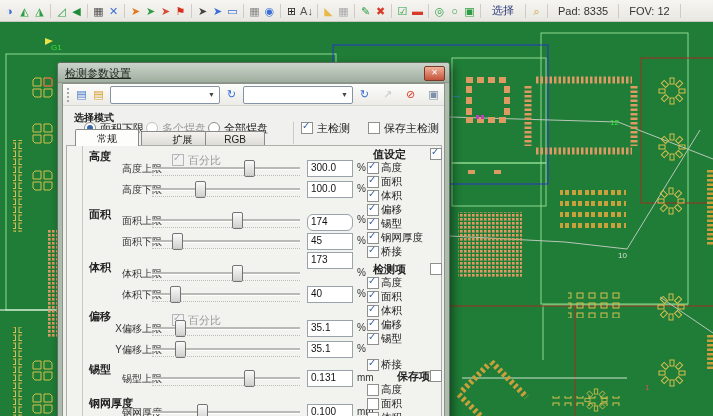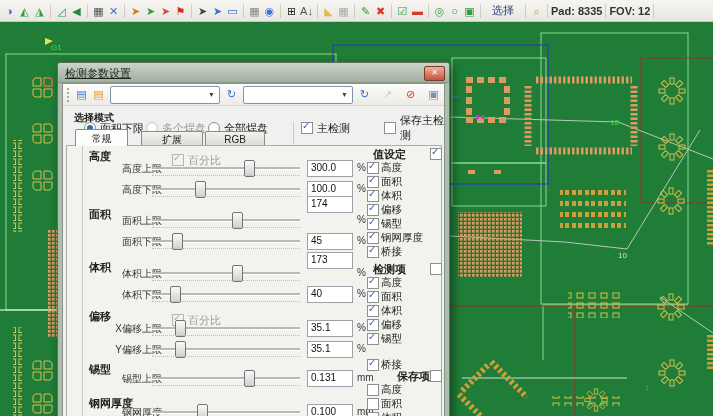--- a/index.html
+++ b/index.html
@@ -6,21 +6,21 @@
   body{width:713px;height:416px;overflow:hidden;position:relative;background:#1f7d37;
        font-family:"Liberation Sans","DejaVu Sans",sans-serif;}
   
   #topbar{position:absolute;left:0;top:0;width:713px;height:22px;
           background:linear-gradient(#f6f5f2,#e9e7e1);border-bottom:1px solid #c8c6c0;
           display:flex;align-items:center;padding-left:2px;box-sizing:border-box;white-space:nowrap;}
   .tb-icon{display:inline-block;width:15px;height:18px;line-height:18px;text-align:center;
            font-size:11px;cursor:default;flex:0 0 auto;}
   .tb-sep{display:inline-block;width:1px;height:14px;background:#cfccc5;margin:0 3px;flex:0 0 auto;}
   .tb-label{font-size:11px;color:#283878;margin:0 8px;flex:0 0 auto;}
-  .tb-status{font-size:11px;color:#333;margin:0 0;flex:0 0 auto;font-weight:bold;}
+  .tb-status{font-size:11px;color:#333;margin:0 7px;flex:0 0 auto;}
   
   #pcb{position:absolute;left:0;top:22px;width:713px;height:394px;}
   
   #dialog{position:absolute;left:57px;top:62px;width:391px;height:480px;
           background:#aebcae;border:1px solid #5f6f5f;border-radius:3px 3px 0 0;
           box-shadow:3px 4px 10px rgba(0,0,0,.45);}
   #titlebar{position:absolute;left:0;top:0;right:0;height:19px;
             background:linear-gradient(#cbd4cb,#9fae9f);border-radius:2px 2px 0 0;
             border-bottom:1px solid #8a968a;}
   #dlg-title{position:absolute;left:7px;top:3px;font-size:11px;color:#1c241c;text-decoration:underline;}
@@ -290,29 +290,29 @@
           <span class="gray-label">多个焊盘</span>
         </span>
         <span class="radio-wrap" style="left: 145px; top: 38px;">
           <span class="radio"></span>
           <span class="small-label">全部焊盘</span>
         </span>
         <span class="check-wrap" style="left: 238px; top: 38px;">
           <span class="cb checked"></span>
           <span class="small-label">主检测</span>
         </span>
-        <span class="check-wrap" style="left: 305px; top: 38px; margin-left: 16px;">
+        <span class="check-wrap" style="left: 305px; top: 38px;">
           <span class="cb"></span>
           <span class="small-label">保存主检测</span>
         </span>
       </div>
     <div id="mode-divider" style="left:230px;top:38px;height:22px;"></div>
     <div id="tabstrip">
-        <div class="tab active" style="left: 12px; width: 53px; top: 45px; height: 17px; line-height: 17px;">常规</div>
-        <div class="tab" style="left: 78px; width: 62px; top: 47px; height: 15px; line-height: 15px; font-family: Liberation Serif, serif;">扩展</div>
+        <div class="tab active" style="left: 12px; width: 64px; top: 45px; height: 17px; line-height: 17px;">常规</div>
+        <div class="tab" style="left: 78px; width: 83px; top: 47px; height: 15px; line-height: 15px; font-family: Liberation Serif, serif;">扩展</div>
         <div class="tab" style="left: 142px; width: 60px; top: 47px; height: 15px; line-height: 15px;">RGB</div>
       </div>
     <div id="panel">
       <div id="panel-groupline"></div>
     <div class="sec-title" style="top: 3px;">高度</div>
         <span class="pct-wrap" style="top: 8px;">
           <span class="cb dis checked"></span>
           <span class="gray-label">百分比</span>
         </span>
         <div class="row-label" style="top: 16px;">高度上限</div>
@@ -325,21 +325,21 @@
         <div class="track" style="top: 42px;"></div>
         <div class="thumb" style="top: 35px; left: 128.36px;"></div>
         <div class="ticks" style="top: 50px;"></div>
         <div class="valbox" style="top: 35px;">100.0</div>
         <div class="unit" style="top: 37px;">%</div>
         <div class="sec-title" style="top: 61px;">面积</div>
         <div class="row-label" style="top: 68px;">面积上限</div>
         <div class="track" style="top: 73px;"></div>
         <div class="thumb" style="top: 66px; left: 165.36px;"></div>
         <div class="ticks" style="top: 81px;"></div>
-        <div class="valbox" style="top: 50px;">174</div>
+        <div class="valbox" style="top: 68px; border-radius: 6px;">174</div>
         <div class="unit" style="top: 68px;">%</div>
         <div class="row-label" style="top: 89px;">面积下限</div>
         <div class="track" style="top: 94px;"></div>
         <div class="thumb" style="top: 87px; left: 104.68px;"></div>
         <div class="ticks" style="top: 102px;"></div>
         <div class="valbox" style="top: 87px;">45</div>
         <div class="unit" style="top: 89px;">%</div>
         <div class="sec-title" style="top: 114px;">体积</div>
         <div class="row-label" style="top: 121px;">体积上限</div>
         <div class="track" style="top: 126px;"></div>

